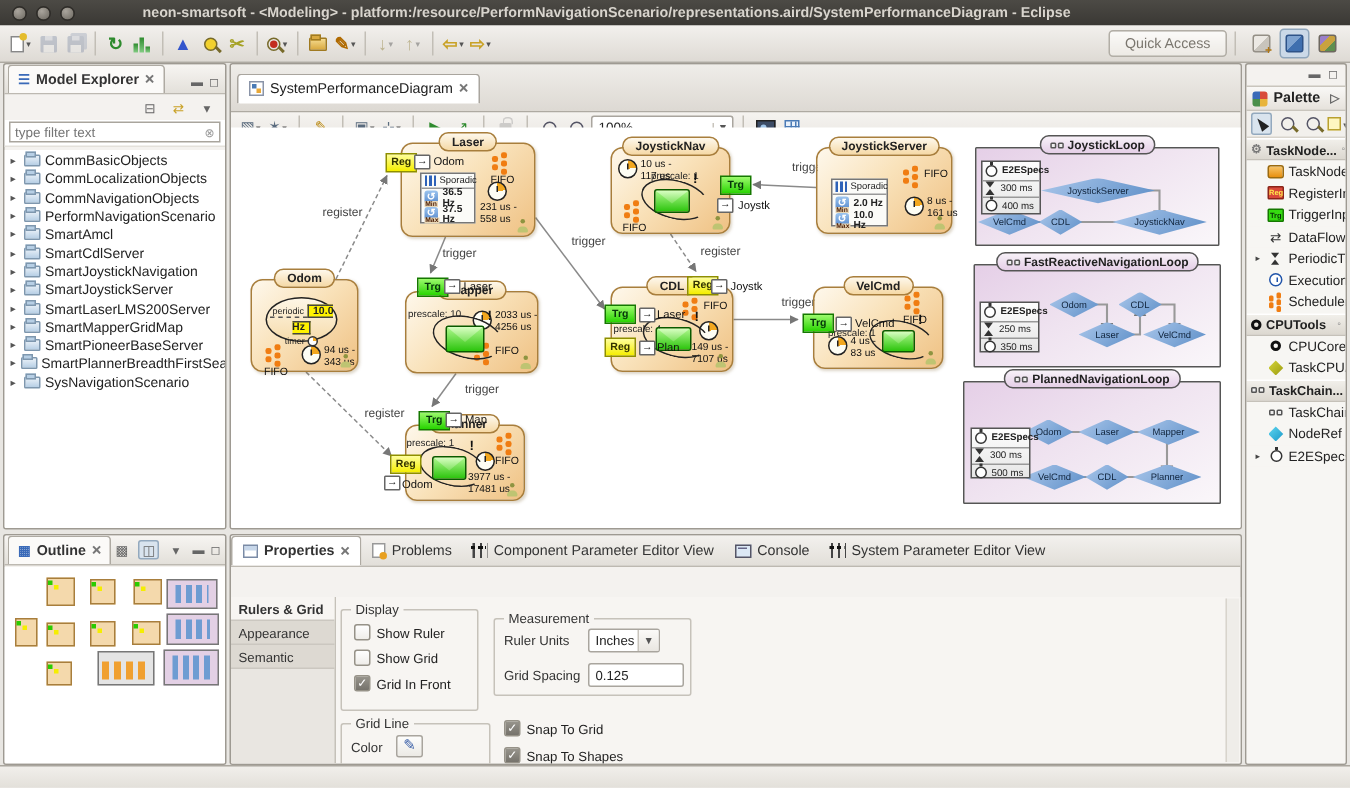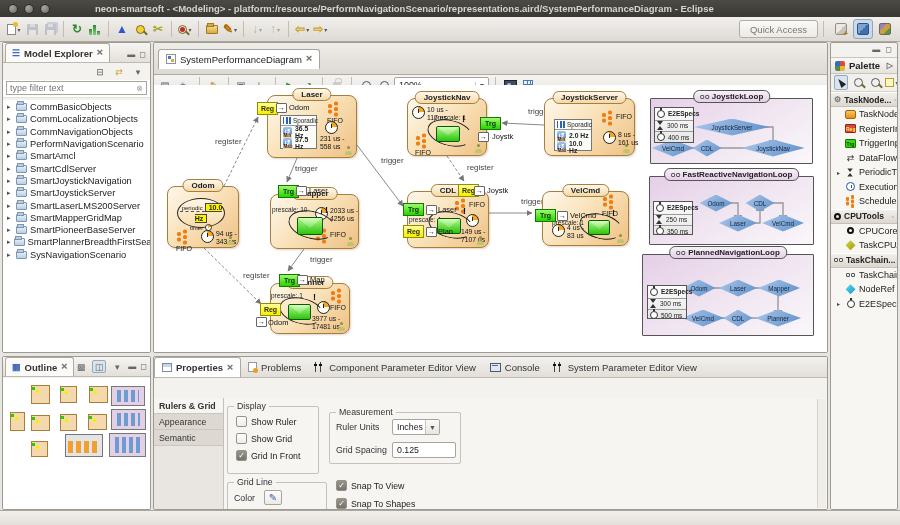--- a/index.html
+++ b/index.html
@@ -851,21 +851,21 @@
 
       <div class="fs" style="left:73px;top:84px;width:100px;height:40px;">
         <span class="fs-l">Grid Line</span>
         <span class="flabel" style="left:6px;top:10px;">Color</span>
         <span class="colorbtn" style="left:36px;top:7px;">✎</span>
       </div>
 
       <span id="snap-checks"></span>
     <span class="cb" style="left:182px;top:82px;">
           <span class="cbbox on">✓</span>
-          <span>Snap To View</span>
+          <span>Snap To Grid</span>
         </span><span class="cb" style="left:182px;top:100px;">
           <span class="cbbox on">✓</span>
           <span>Snap To Shapes</span>
         </span></div>
     <div class="vscroll"></div>
   </div>
 
   <div class="panel" id="palette-panel" style="display:flex;flex-direction:column;">
     <div class="pal-minmax">
       <span class="mmbtn">▬</span>

